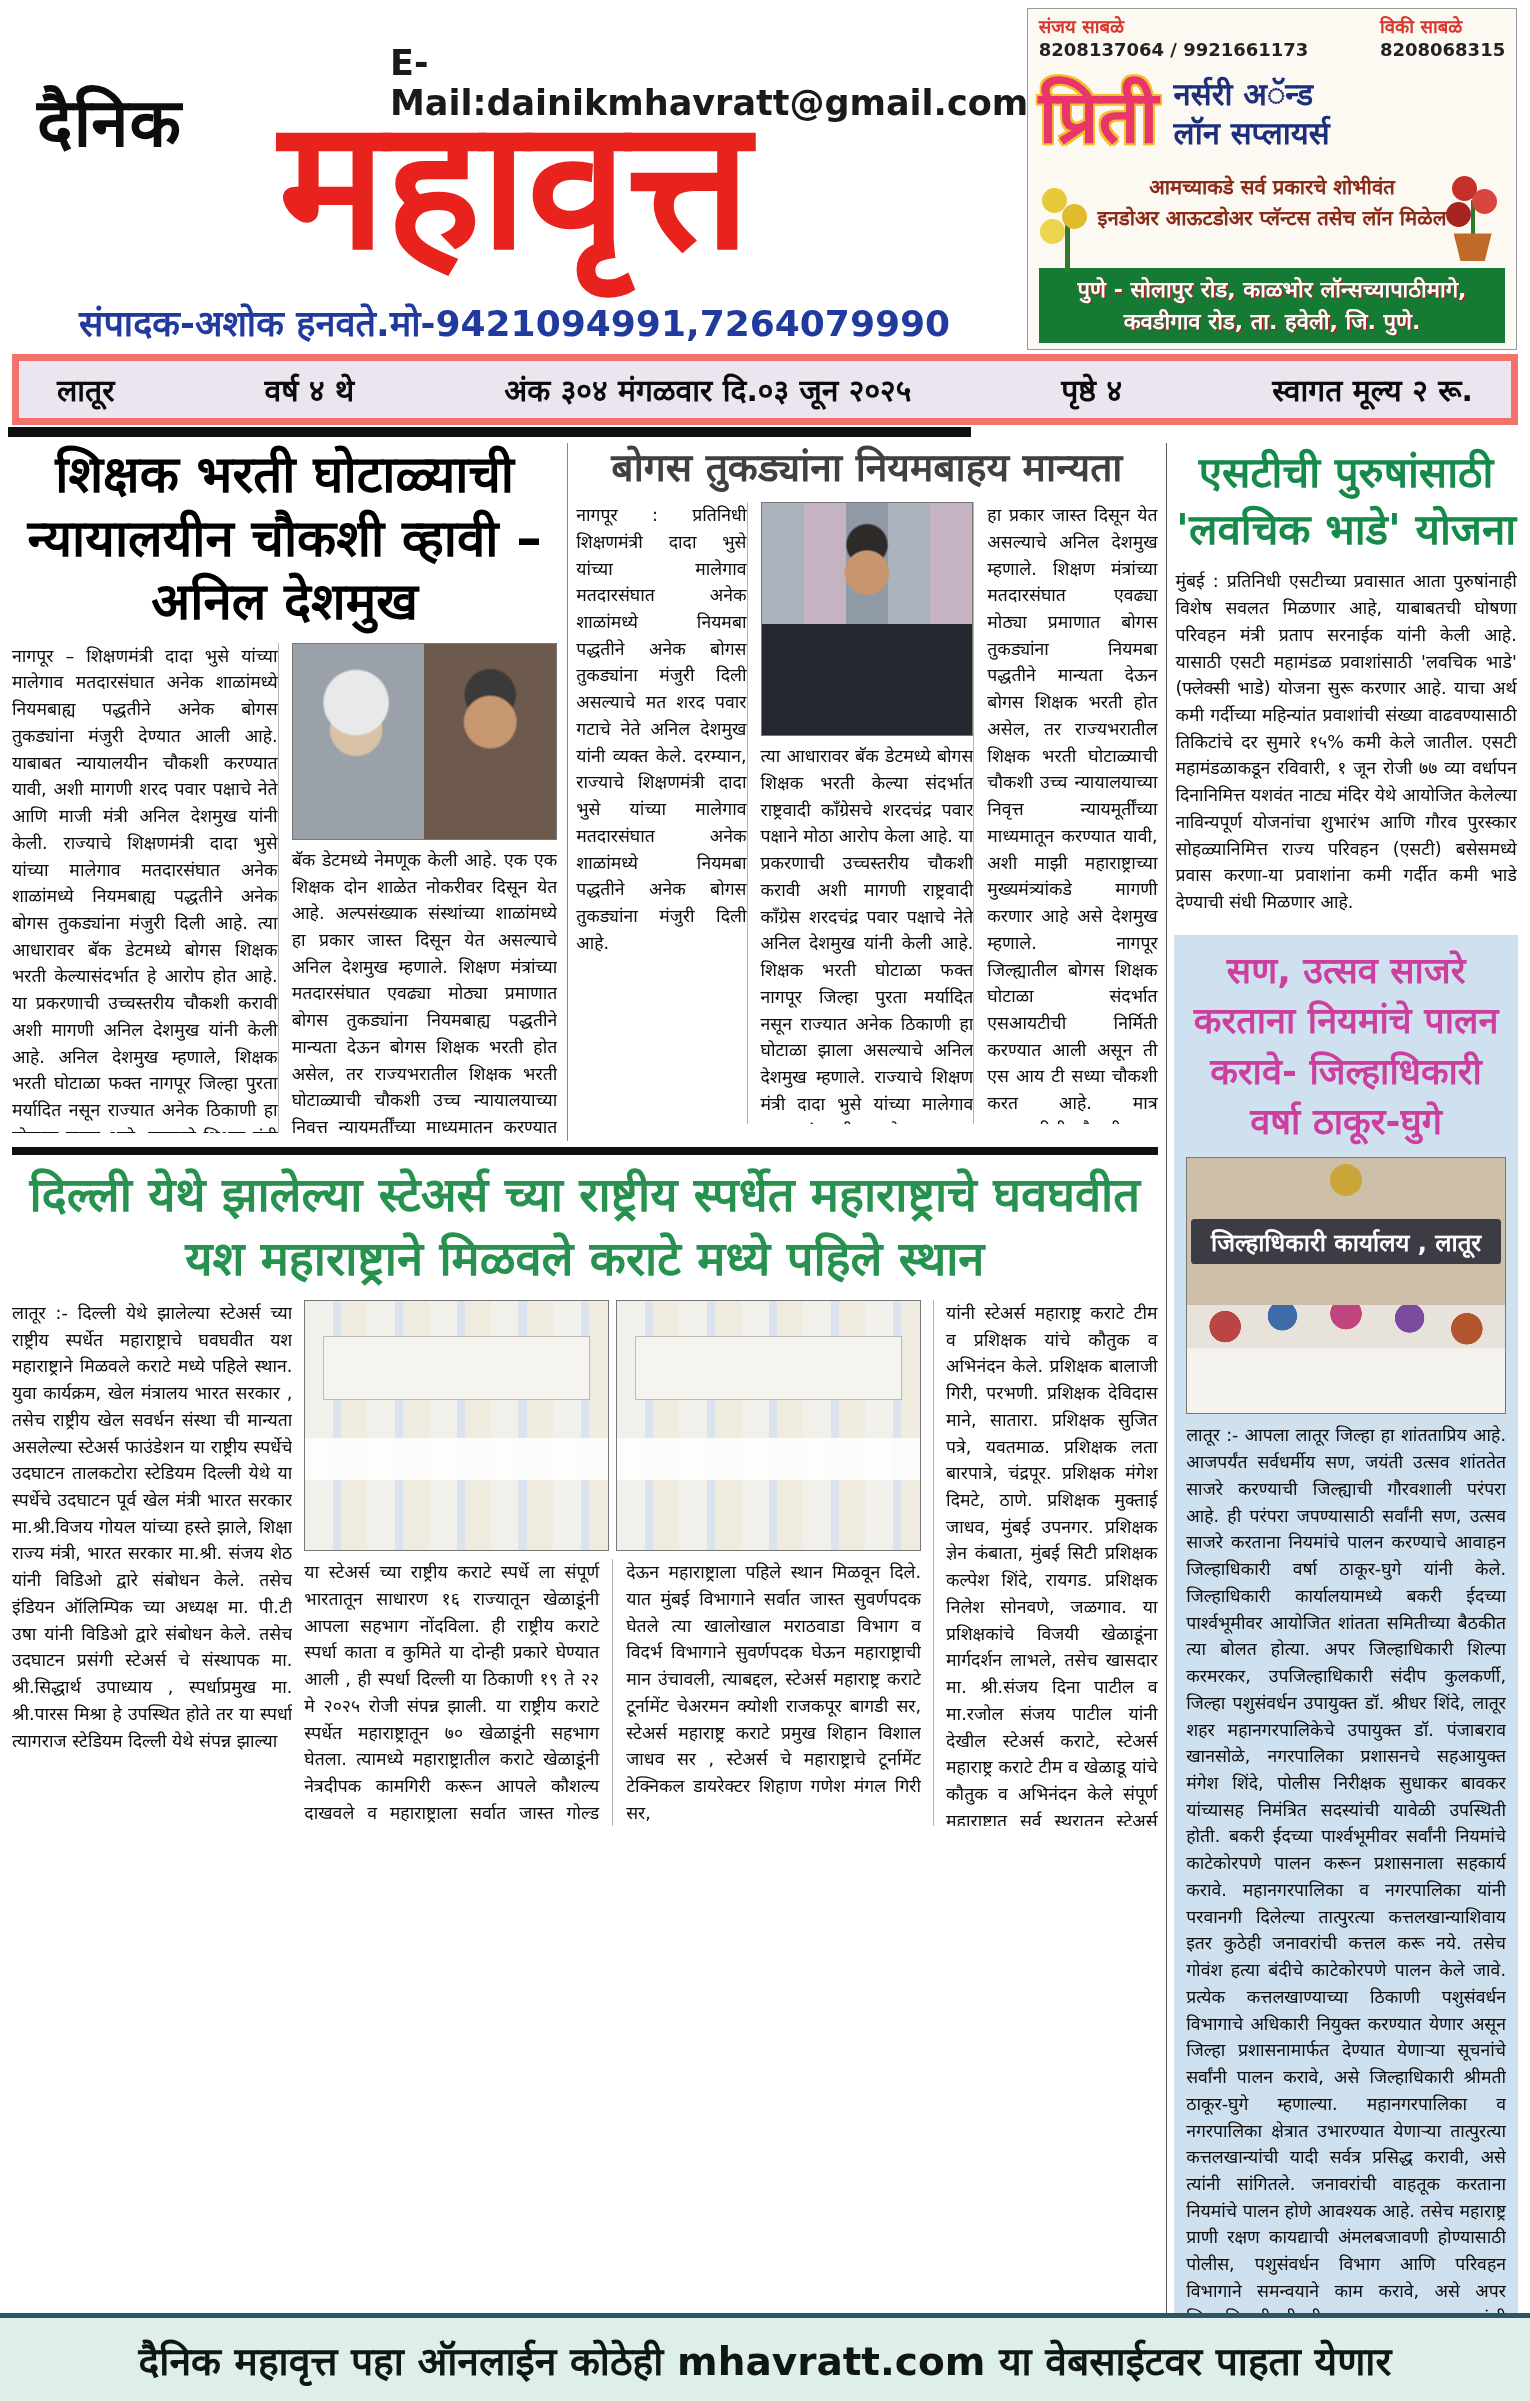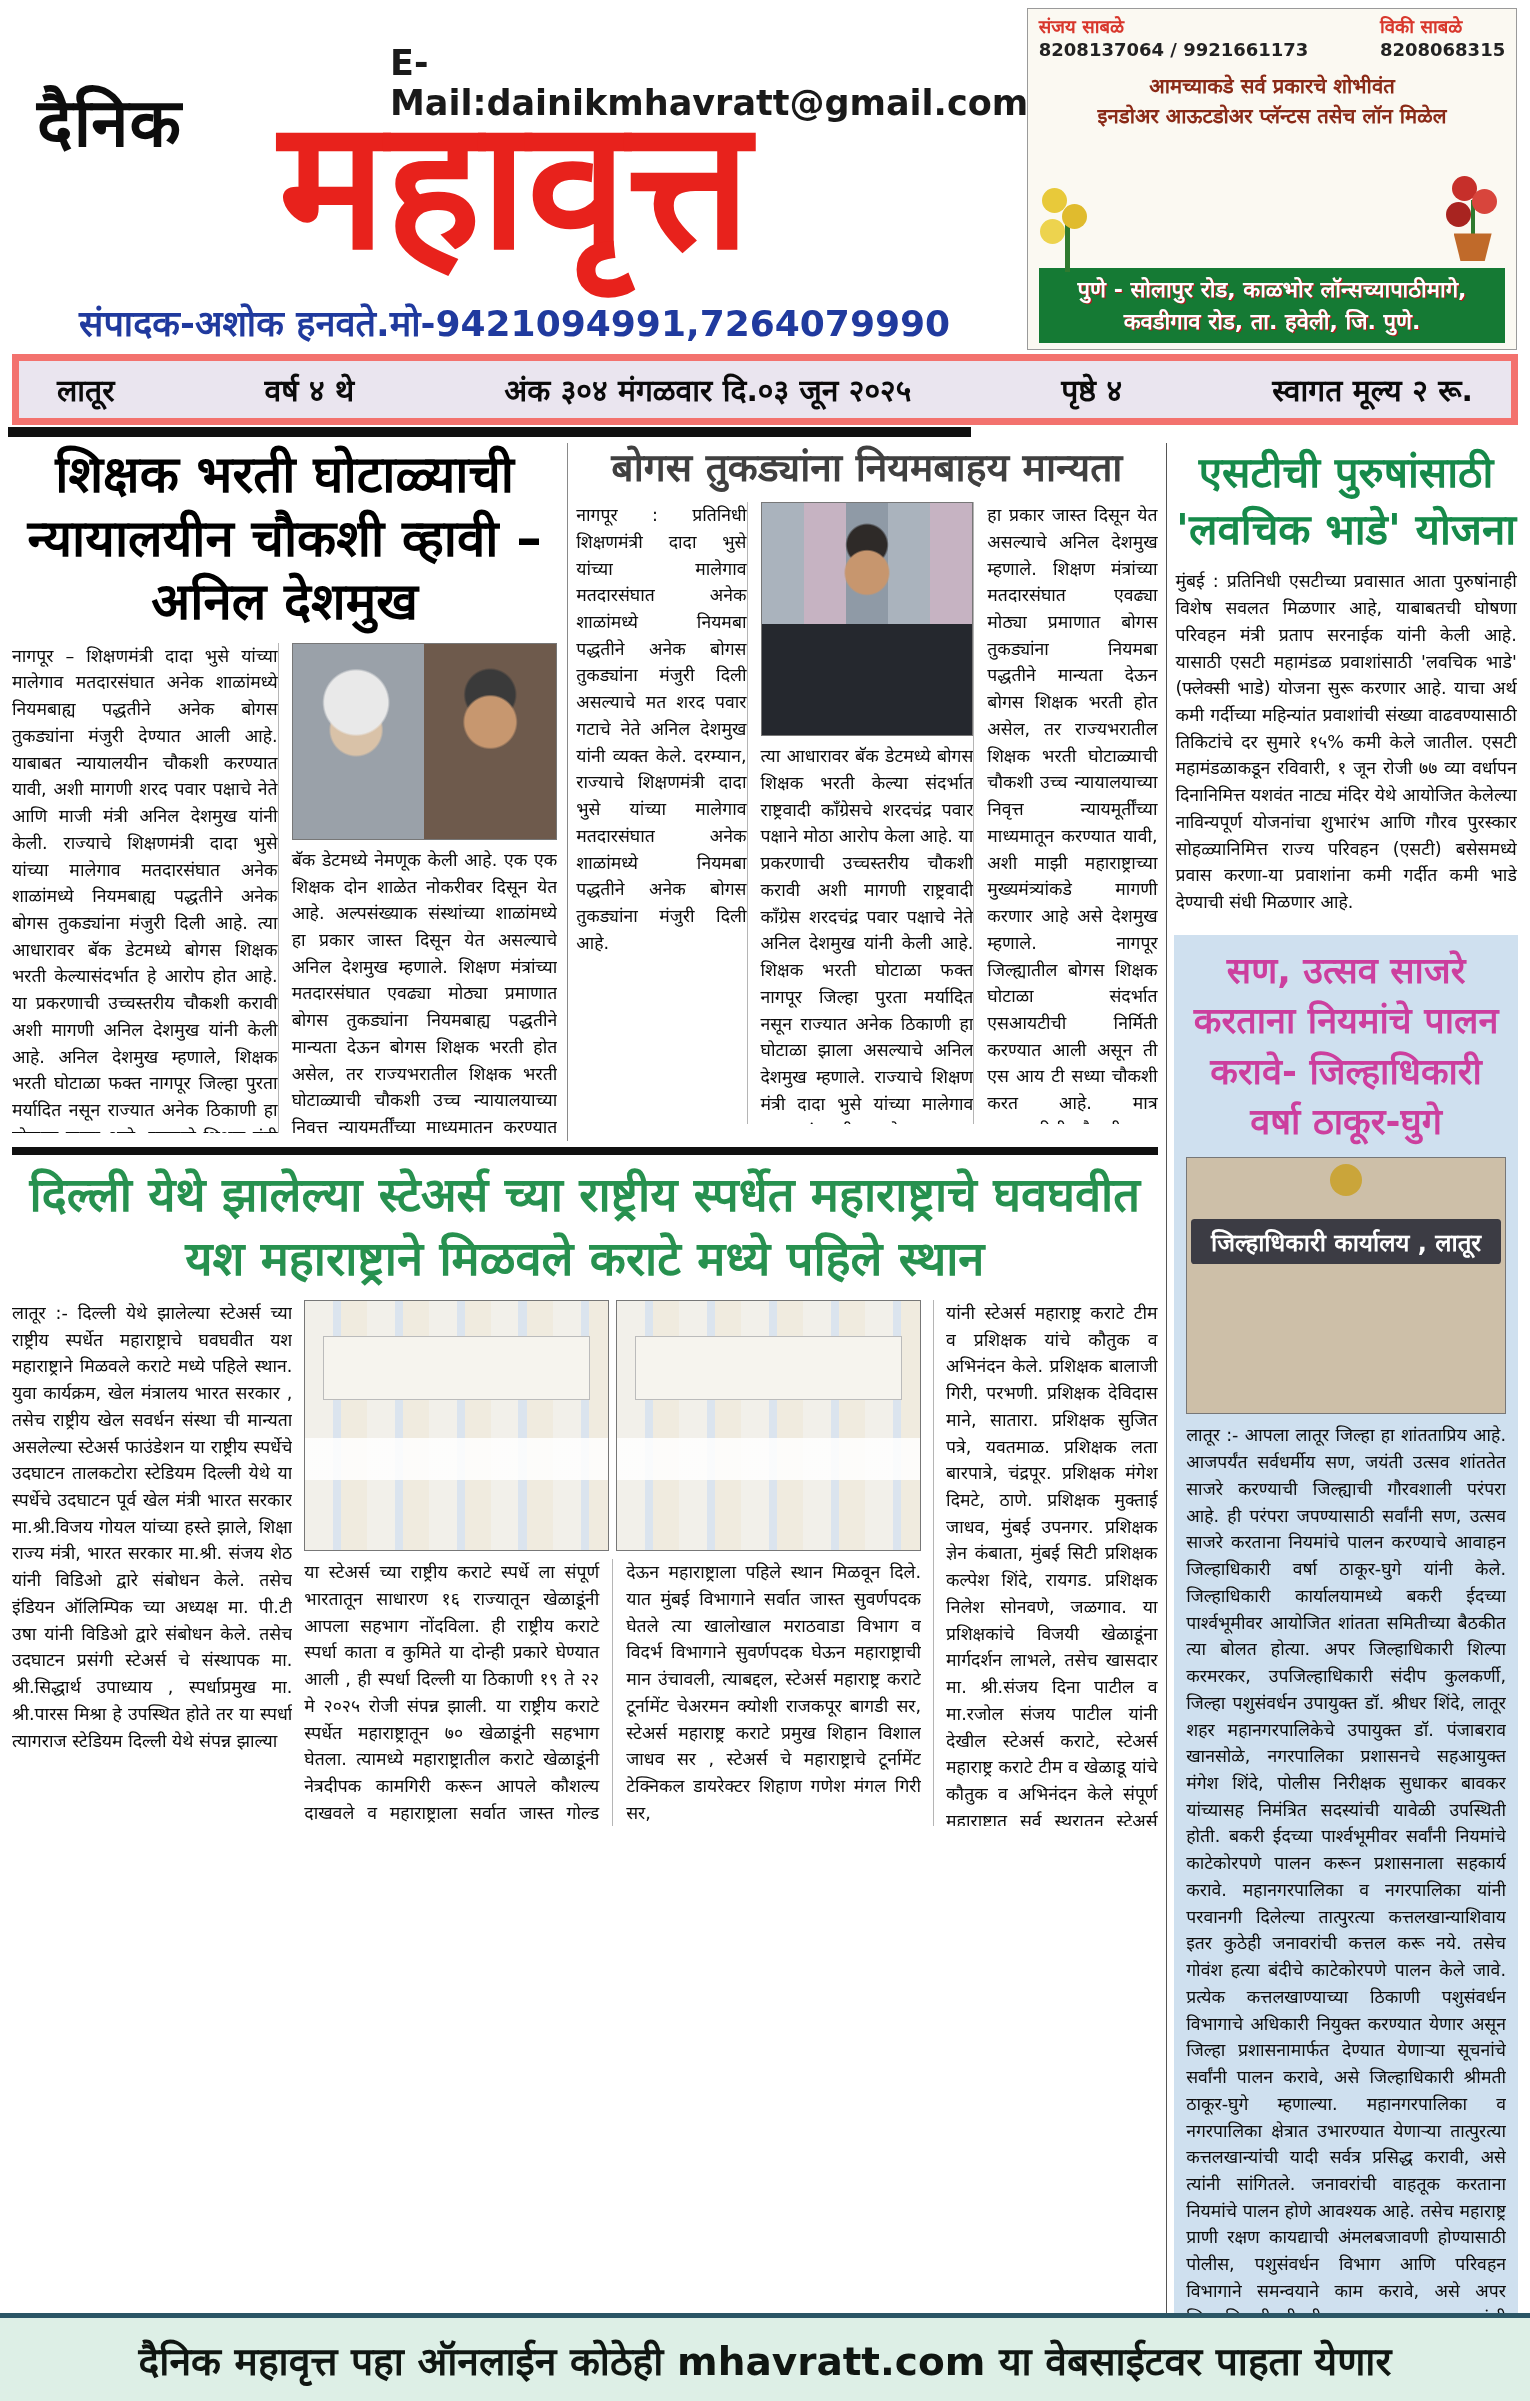--- a/index.html
+++ b/index.html
@@ -69,21 +69,21 @@
     radial-gradient(circle at 24% 30%, #e9e9e9 0 13%, transparent 14%),
     radial-gradient(circle at 24% 44%, #d9c2a8 0 11%, transparent 12%),
     radial-gradient(circle at 75% 40%, #c7976f 0 11%, transparent 12%),
     radial-gradient(circle at 75% 26%, #3a3a3a 0 10%, transparent 11%),
     linear-gradient(90deg,#9aa1a9 0 50%,#6e5a4c 50% 100%);}
   .photo-deshmukh{height:234px;background:
     radial-gradient(circle at 50% 30%, #c7966e 0 11%, transparent 12%),
     radial-gradient(circle at 50% 18%, #2e2a28 0 9%, transparent 10%),
     linear-gradient(180deg, transparent 0 52%, #25282e 52% 100%),
     repeating-linear-gradient(90deg,#aab3bd 0 42px,#c6b3c2 42px 84px,#8f9aa6 84px 126px);}
-  .photo-meeting{height:257px;background:#cdbfa8;display:flex;flex-direction:column;align-items:flex-end;}
+  .photo-meeting{height:257px;background:#cdbfa8;display:flex;flex-direction:column;}
   .meeting-sign{margin:23px auto 0 auto;background:#3c3c44;color:#fff;font-size:24px;font-weight:bold;padding:6px 20.3px;border-radius:3.6px;}
   .meeting-emblem{width:32px;height:32px;border-radius:50%;background:#caa53a;margin:6px auto 0 auto;}
   .meeting-table{margin-top:auto;height:108px;background:
     radial-gradient(circle at 12% 20%, #b44 0 15.5px, transparent 16px),
     radial-gradient(circle at 30% 10%, #3d6ca8 0 14.4px, transparent 15px),
     radial-gradient(circle at 50% 8%, #c2447e 0 15.5px, transparent 16px),
     radial-gradient(circle at 70% 12%, #7a4aa0 0 14.4px, transparent 15px),
     radial-gradient(circle at 88% 22%, #b2552e 0 15.5px, transparent 16px),
     linear-gradient(180deg,#e7e3da 0 40%,#f4f2ec 40% 100%);}
   .photo-karate{height:251px;background:
@@ -130,20 +130,27 @@
       <div class="ad-contacts">
         <div class="ad-contact-left">
           <div class="ad-name">संजय साबळे</div>
           <div class="ad-phone">8208137064 / 9921661173</div>
         </div>
         <div class="ad-contact-right">
           <div class="ad-name">विकी साबळे</div>
           <div class="ad-phone">8208068315</div>
         </div>
       </div>
+      <div class="ad-mid">
+        <div class="ad-brand">प्रिती</div>
+        <div class="ad-title">
+          <div>नर्सरी अॅन्ड</div>
+          <div>लॉन सप्लायर्स</div>
+        </div>
+      </div>
       <div class="ad-taglines">
         <div>आमच्याकडे सर्व प्रकारचे शोभीवंत</div>
         <div>इनडोअर आऊटडोअर प्लॅन्टस तसेच लॉन मिळेल</div>
       </div>
       <div class="flower flower-left">
         <div class="stem"></div>
           <div class="bloom b1"></div>
           <div class="bloom b2"></div>
           <div class="bloom b3"></div>
       </div>

